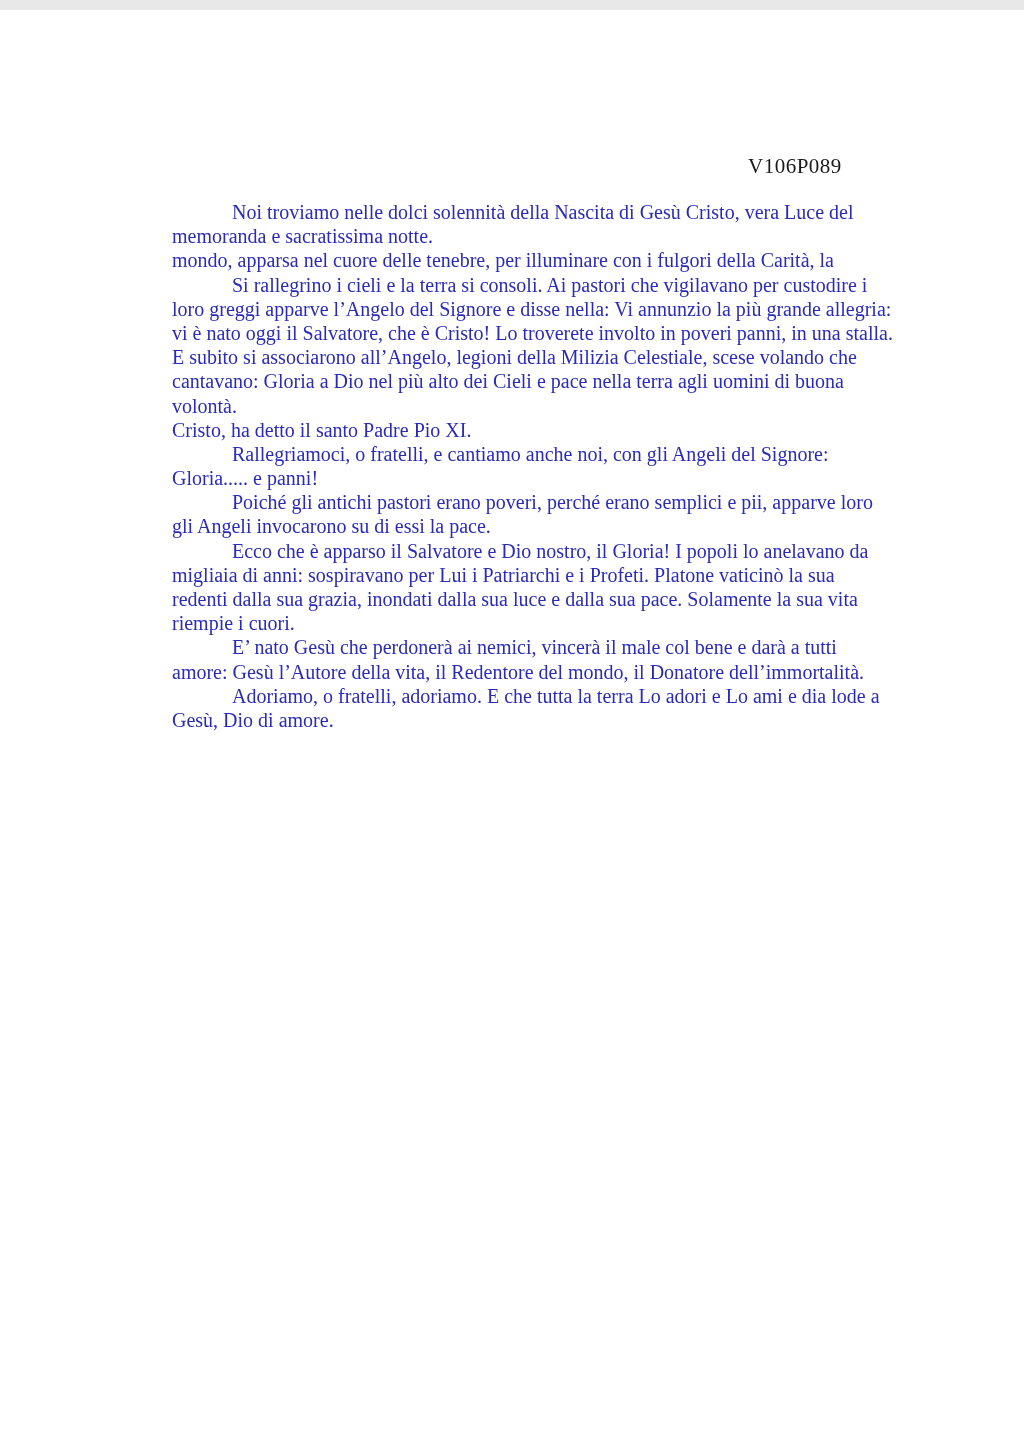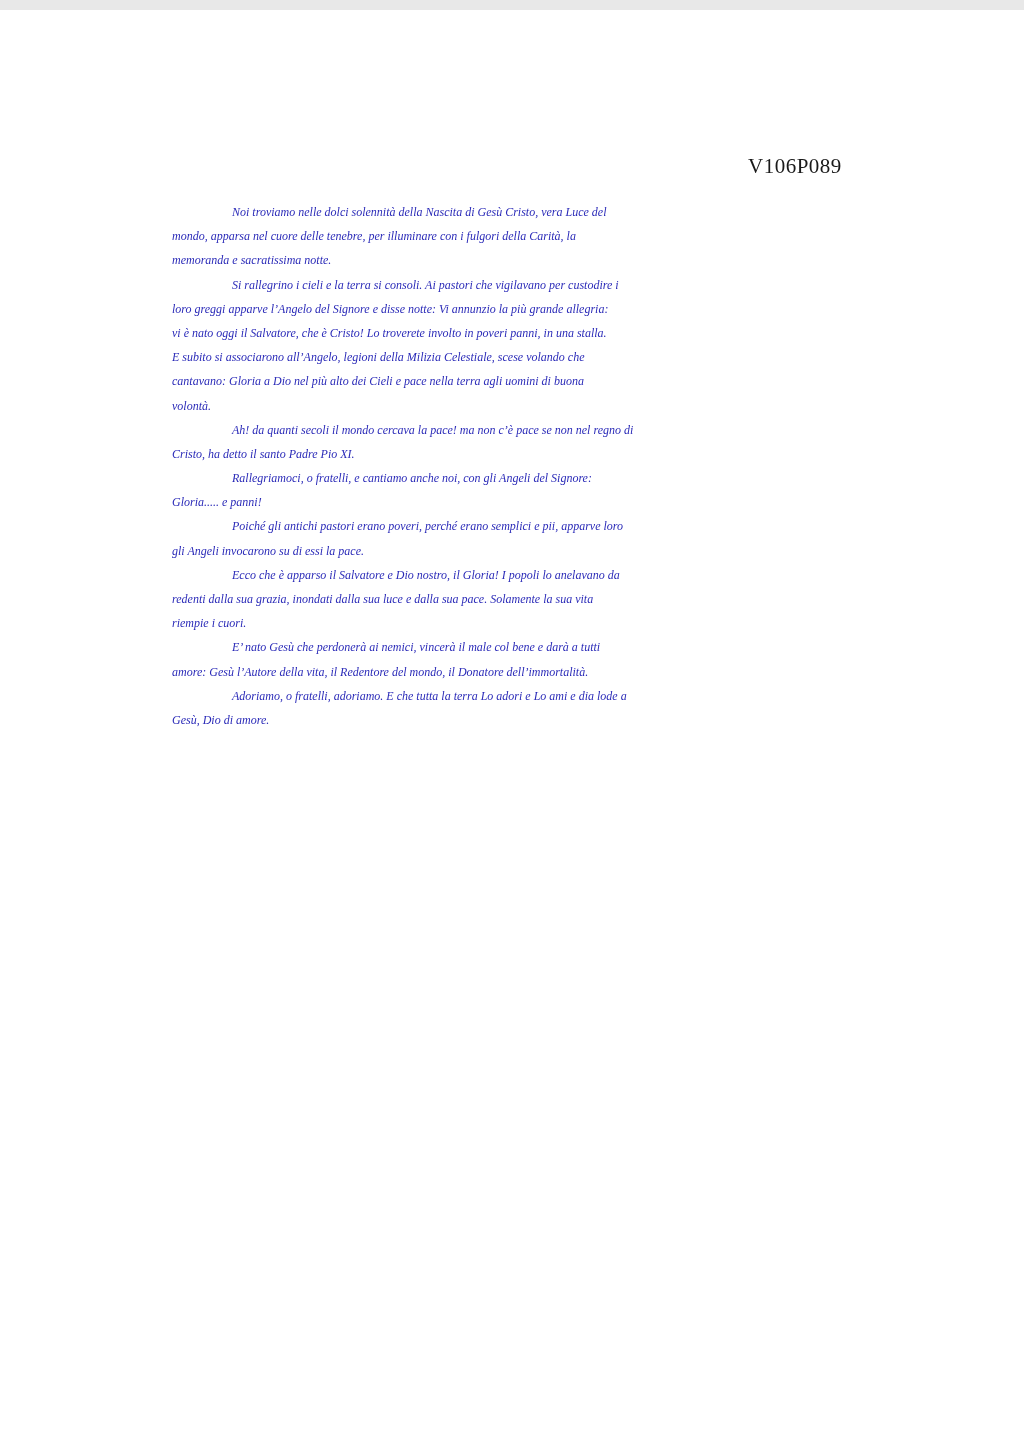--- a/index.html
+++ b/index.html
@@ -29,55 +29,54 @@
     line-height: 22px;
     font-style: normal;
     color: var(--header-color);
     letter-spacing: 0.5px;
   }
   .doc-body {
     position: absolute;
     left: 172px;
     top: 190px;
     width: 790px;
-    font-style: italic;
-    font-size: 12px;
+    font-size: 20px;
     line-height: 24.2px;
     color: var(--text-color);
   }
   .line {
     white-space: pre;
     height: 24.2px;
   }
   .line.first {
     text-indent: 60px;
   }
 </style>
 </head>
 <body>
 
 <div class="page">
   <div class="header-code">V106P089</div>
   <div class="doc-body">
       <div class="line first">Noi troviamo nelle dolci solennità della Nascita di Gesù Cristo, vera Luce del</div>
+      <div class="line">memoranda e sacratissima notte.</div>
       <div class="line">mondo, apparsa nel cuore delle tenebre, per illuminare con i fulgori della Carità, la</div>
-      <div class="line">memoranda e sacratissima notte.</div>
       <div class="line first">Si rallegrino i cieli e la terra si consoli. Ai pastori che vigilavano per custodire i</div>
-      <div class="line">loro greggi apparve l’Angelo del Signore e disse notte: Vi annunzio la più grande allegria:</div>
+      <div class="line">loro greggi apparve l’Angelo del Signore e disse nella: Vi annunzio la più grande allegria:</div>
       <div class="line">vi è nato oggi il Salvatore, che è Cristo! Lo troverete involto in poveri panni, in una stalla.</div>
       <div class="line">E subito si associarono all’Angelo, legioni della Milizia Celestiale, scese volando che</div>
       <div class="line">cantavano: Gloria a Dio nel più alto dei Cieli e pace nella terra agli uomini di buona</div>
       <div class="line">volontà.</div>
-      <div class="line first">Ah! da quanti secoli il mondo cercava la pace! ma non c’è pace se non nel regno di</div>
       <div class="line">Cristo, ha detto il santo Padre Pio XI.</div>
       <div class="line first">Rallegriamoci, o fratelli, e cantiamo anche noi, con gli Angeli del Signore:</div>
       <div class="line">Gloria..... e panni!</div>
       <div class="line first">Poiché gli antichi pastori erano poveri, perché erano semplici e pii, apparve loro</div>
       <div class="line">gli Angeli invocarono su di essi la pace.</div>
       <div class="line first">Ecco che è apparso il Salvatore e Dio nostro, il Gloria! I popoli lo anelavano da</div>
+      <div class="line">migliaia di anni: sospiravano per Lui i Patriarchi e i Profeti. Platone vaticinò la sua</div>
       <div class="line">redenti dalla sua grazia, inondati dalla sua luce e dalla sua pace. Solamente la sua vita</div>
       <div class="line">riempie i cuori.</div>
       <div class="line first">E’ nato Gesù che perdonerà ai nemici, vincerà il male col bene e darà a tutti</div>
       <div class="line">amore: Gesù l’Autore della vita, il Redentore del mondo, il Donatore dell’immortalità.</div>
       <div class="line first">Adoriamo, o fratelli, adoriamo. E che tutta la terra Lo adori e Lo ami e dia lode a</div>
       <div class="line">Gesù, Dio di amore.</div>
     </div>
 </div>
 
 </body></html>

